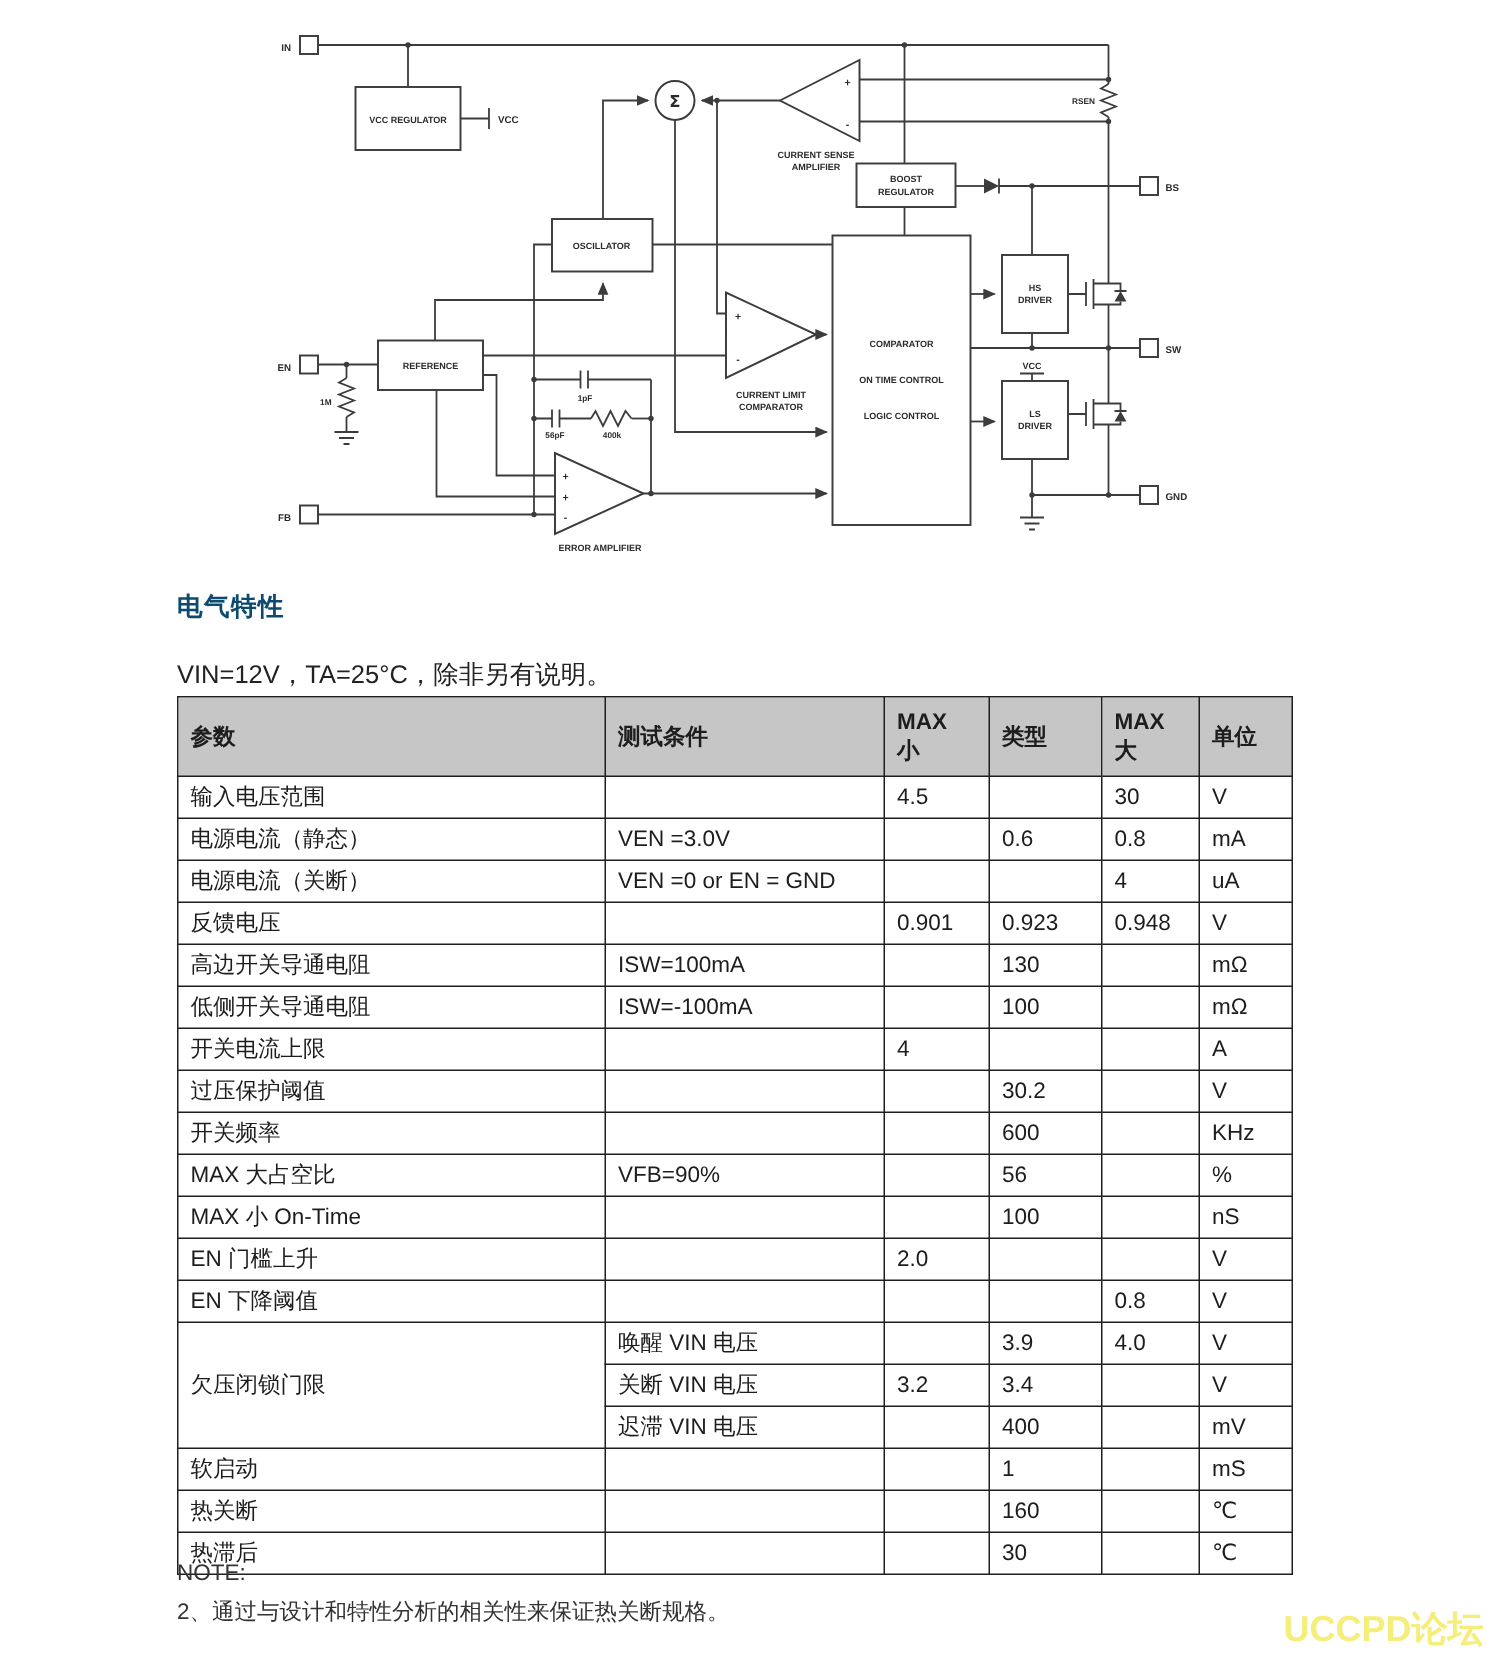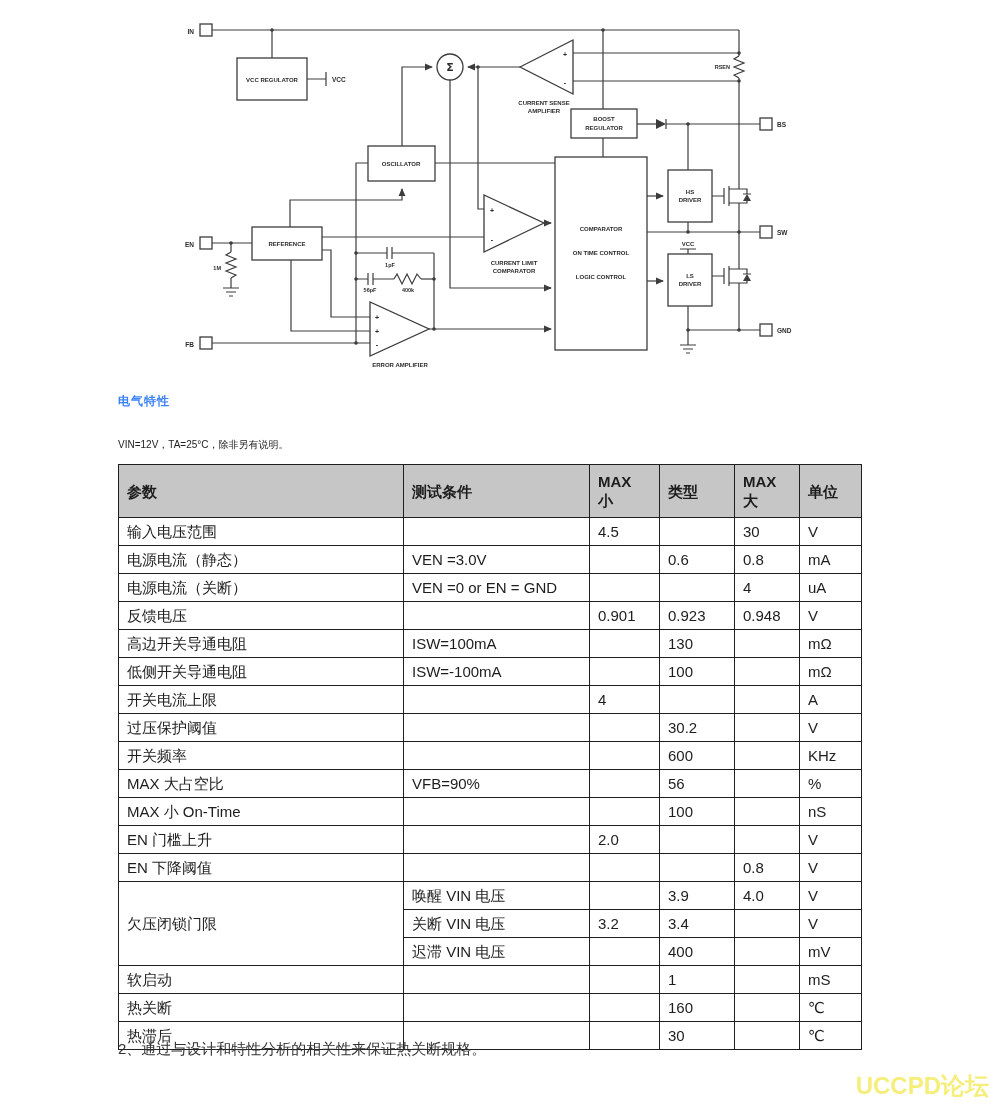--- a/index.html
+++ b/index.html
@@ -10,22 +10,22 @@
   .w{stroke:#3c3c3c;stroke-width:1.2;fill:none;}
   .bx{stroke:#3c3c3c;stroke-width:1.3;fill:#fff;}
   .dot{fill:#3c3c3c;}
   .fil{fill:#3c3c3c;stroke:none;}
   .t{font:bold 6px "Liberation Sans","DejaVu Sans",sans-serif;fill:#2b2b2b;}
   .tp{font:bold 6.5px "Liberation Sans","DejaVu Sans",sans-serif;fill:#2b2b2b;}
   .ts{font:bold 5.5px "Liberation Sans","DejaVu Sans",sans-serif;fill:#2b2b2b;}
   .sig{font:bold 11px "DejaVu Sans",sans-serif;fill:#2b2b2b;}
   .pm{font:bold 7px "Liberation Sans","DejaVu Sans",sans-serif;fill:#2b2b2b;}
   
-  #sec-title{position:absolute;left:118px;top:393px;font-size:12px;font-weight:bold;color:#3b82f6;letter-spacing:1px;}
-  #cond{position:absolute;left:118px;top:438px;font-size:10px;color:#222;}
+  #sec-title{position:absolute;left:118px;top:393px;font-size:17px;font-weight:bold;color:#0c4a6e;letter-spacing:1px;}
+  #cond{position:absolute;left:118px;top:438px;font-size:17px;color:#222;}
   
   #spec-table{position:absolute;left:118px;top:464px;width:743px;border-collapse:collapse;table-layout:fixed;border-radius:16px;}
   #spec-table th,#spec-table td{border:1.5px solid #1f1f1f;font-size:15px;text-align:left;
       padding:3px 8px;vertical-align:middle;overflow:hidden;white-space:nowrap;}
   #spec-table thead th{background:#c6c6c6;font-weight:bold;height:46px;line-height:19px;}
   #spec-table tbody td{height:21px;line-height:19px;font-weight:normal;color:#1d1d1d;}
   
   #notes{position:absolute;left:118px;top:1036px;font-size:15px;color:#333;line-height:26px;}
   
   #watermark{position:absolute;right:2px;top:1070px;font-size:24px;color:#f5ee7a;font-weight:bold;}
@@ -399,17 +399,18 @@
           <td></td>
           <td></td>
           <td>30</td>
           <td></td>
           <td>℃</td>
         </tr>
       </tbody>
   </table>
 
   <div id="notes">
+    <div>NOTE:</div>
     <div>2、通过与设计和特性分析的相关性来保证热关断规格。</div>
   </div>
 
   <div id="watermark">UCCPD论坛</div>
 </div>
 
 </body></html>

